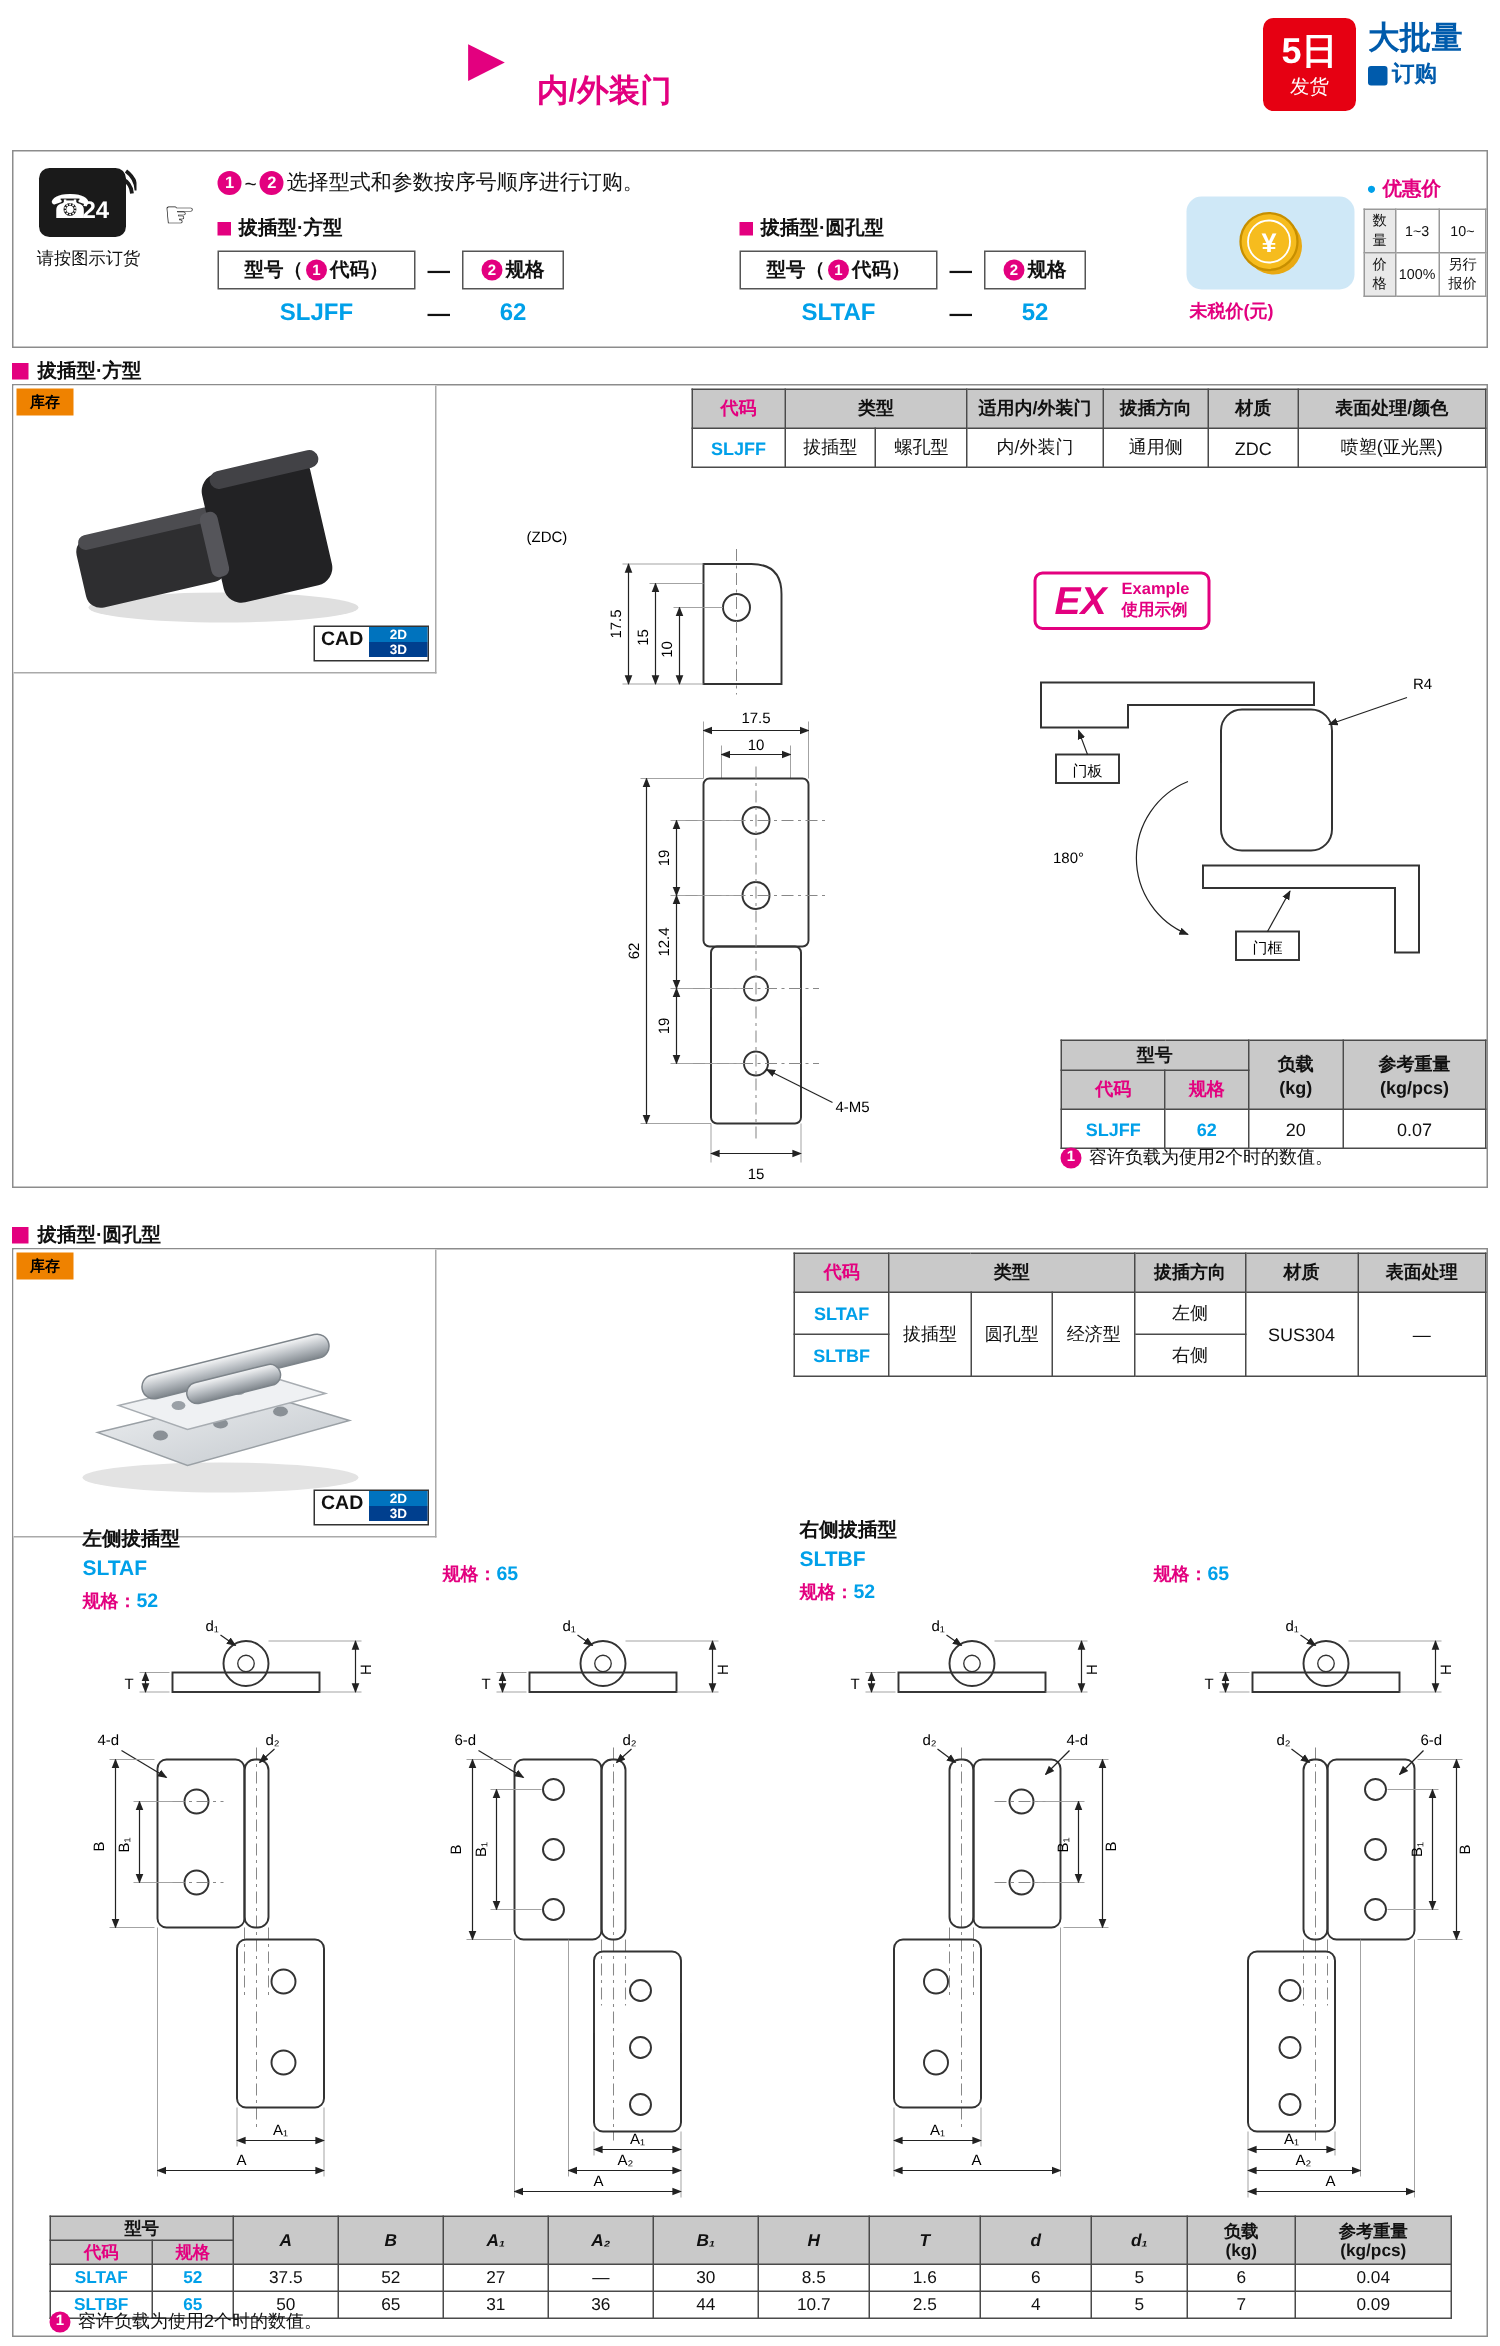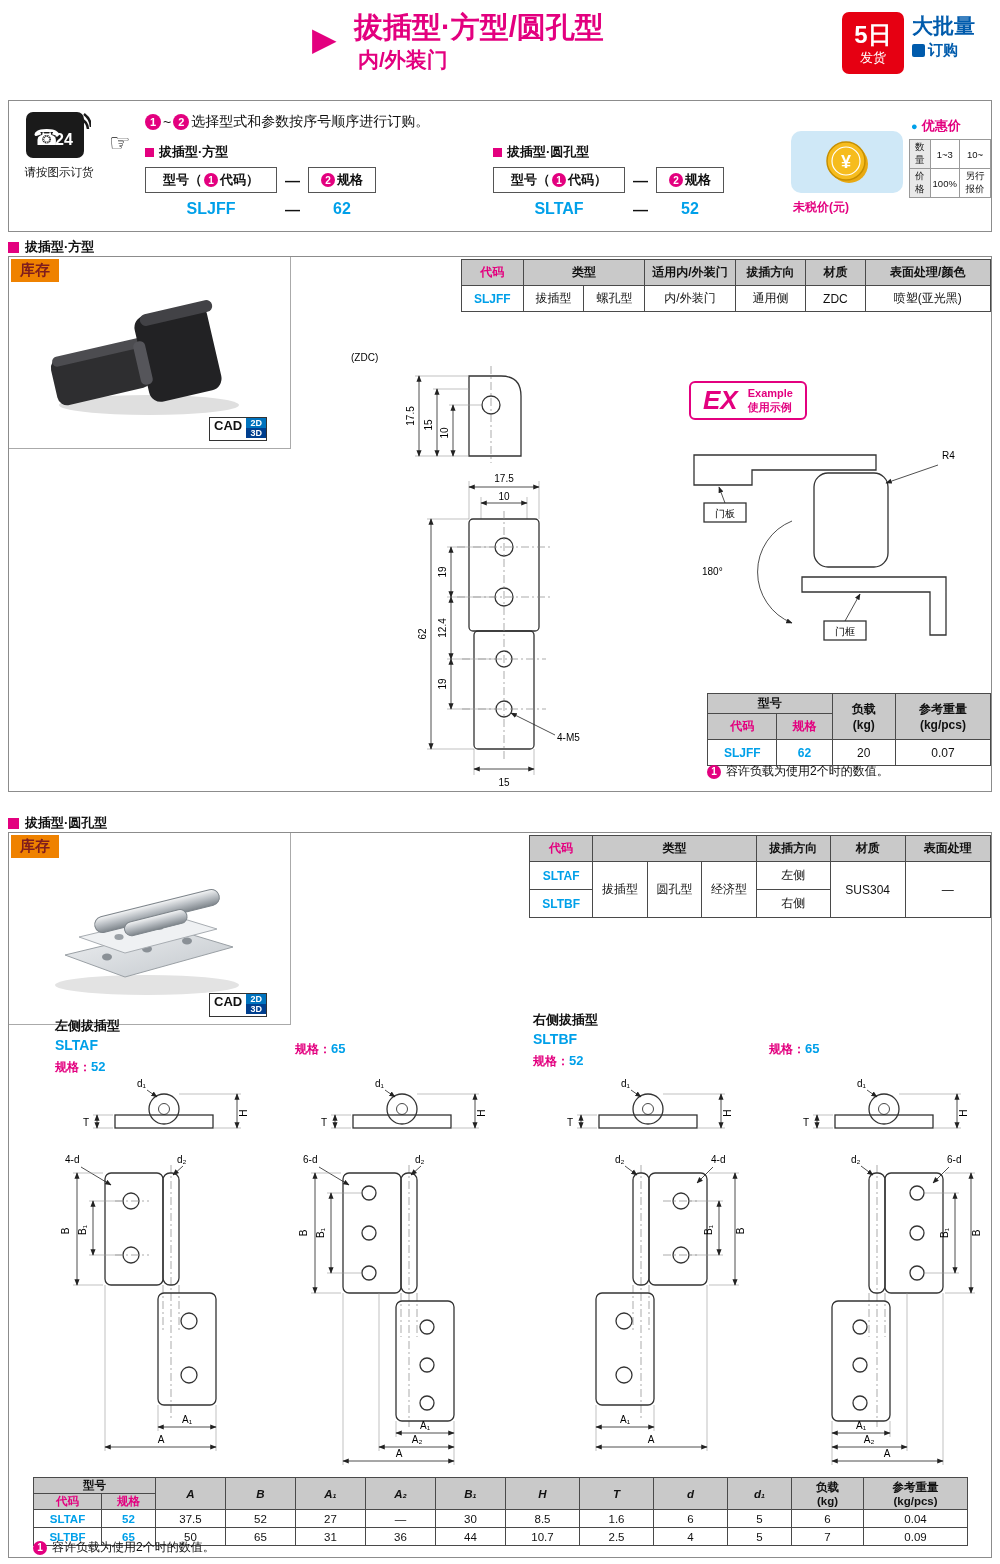--- a/index.html
+++ b/index.html
@@ -46,24 +46,24 @@
   .price-bullet{color:#00a0e9;font-size:11px}
   table.price{border-collapse:collapse;font-size:9.5px;text-align:center}
   table.price td{border:1px solid #999;padding:1px 2px;height:17px;background:#fff}
   .price-note{color:#e3007f;font-size:12px;font-weight:bold}
 
   
   .sec-label{display:flex;gap:6px;align-items:center;font-size:13px;font-weight:bold}
   .sec-sq{width:11px;height:11px;background:#e3007f;display:inline-block}
   .sec-box{border:1px solid #8c8c8c;background:#fff}
   .prod-panel{border-right:1px solid #aaa;border-bottom:1px solid #aaa;background:#fff}
-  .stock{background:#ef8200;color:#7f1d1d;font-size:15px;font-weight:bold;padding:2px 9px;display:inline-block}
+  .stock{background:#ef8200;color:#000000;font-size:10px;font-weight:bold;padding:2px 9px;display:inline-block}
   .cad-badge{display:flex;align-items:flex-start;border:1.5px solid #333;background:#fff;height:24px}
   .cad-txt{font-weight:bold;font-size:13px;padding:0 4px;display:flex;align-items:center}
-  .cad-col{display:flex;flex-direction:column;width:20px}
+  .cad-col{display:flex;flex-direction:column;width:39px}
   .cad-2d{background:#0073be;color:#fff;font-size:9px;font-weight:bold;flex:1;display:flex;align-items:center;justify-content:center}
   .cad-3d{background:#003f8e;color:#fff;font-size:9px;font-weight:bold;flex:1;display:flex;align-items:center;justify-content:center}
 
   
   table.spec{border-collapse:collapse;font-size:12px;text-align:center;background:#fff}
   table.spec th,table.spec td{border:1px solid #4a4a4a;padding:1px 3px;height:26px}
   table.spec th{background:#c9c9c9;font-weight:bold}
   table.dimtab{font-size:11.5px}
   table.dimtab th,table.dimtab td{height:16px;padding:0 2px}
   .ital{font-style:italic}
@@ -114,21 +114,20 @@
     <linearGradient id="steelplate" x1="0" y1="0" x2="1" y2="1">
       <stop offset="0" stop-color="#eef0f2"></stop>
         <stop offset="1" stop-color="#c2c7cc"></stop>
     </linearGradient>
   </defs>
 </svg>
 
 <div class="page">
 
   <div class="abs hdr-arrow">▶</div>
-  <div class="abs hdr-sub1">拔插型·方型/圆孔型</div>
   <div class="abs hdr-sub2">内/外装门</div>
   <div class="abs badge-ship">
     <span class="ship-day">5日</span>
     <span class="ship-label">发货</span>
   </div>
   <div class="abs badge-bulk">
     <div class="bulk1">大批量</div>
     <div class="bulk2">
       <span class="bulk-icon"></span>
       <span>订购</span>

